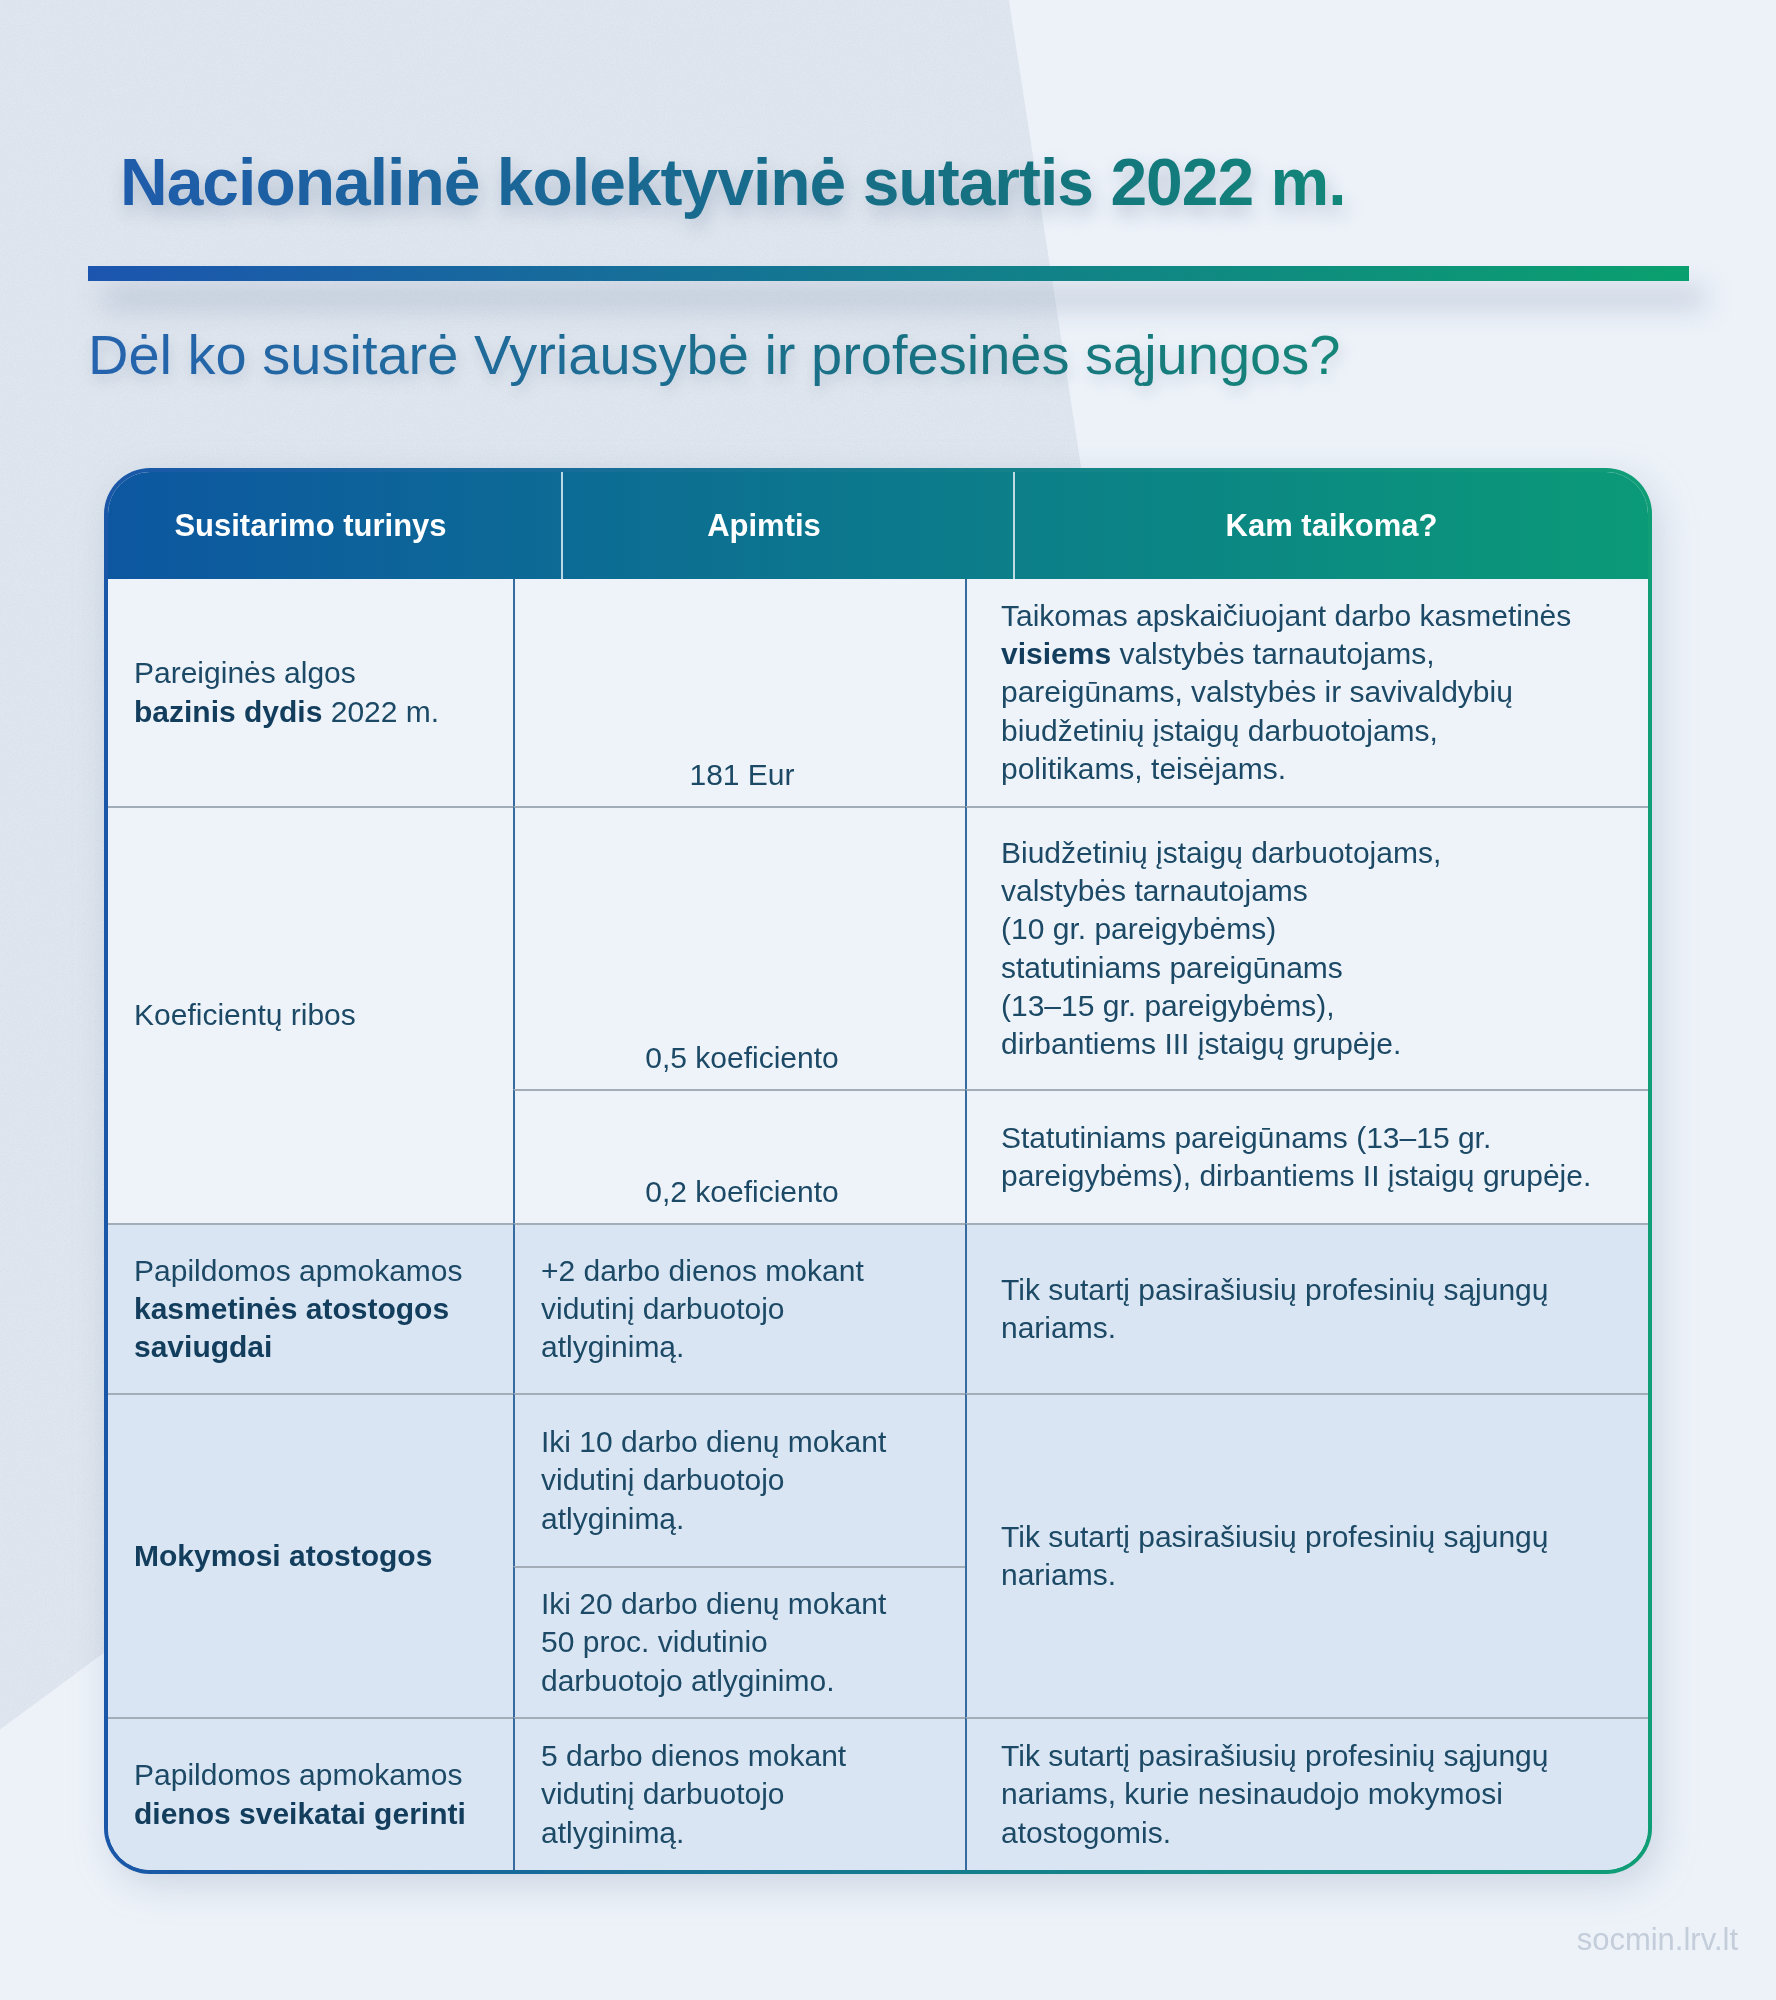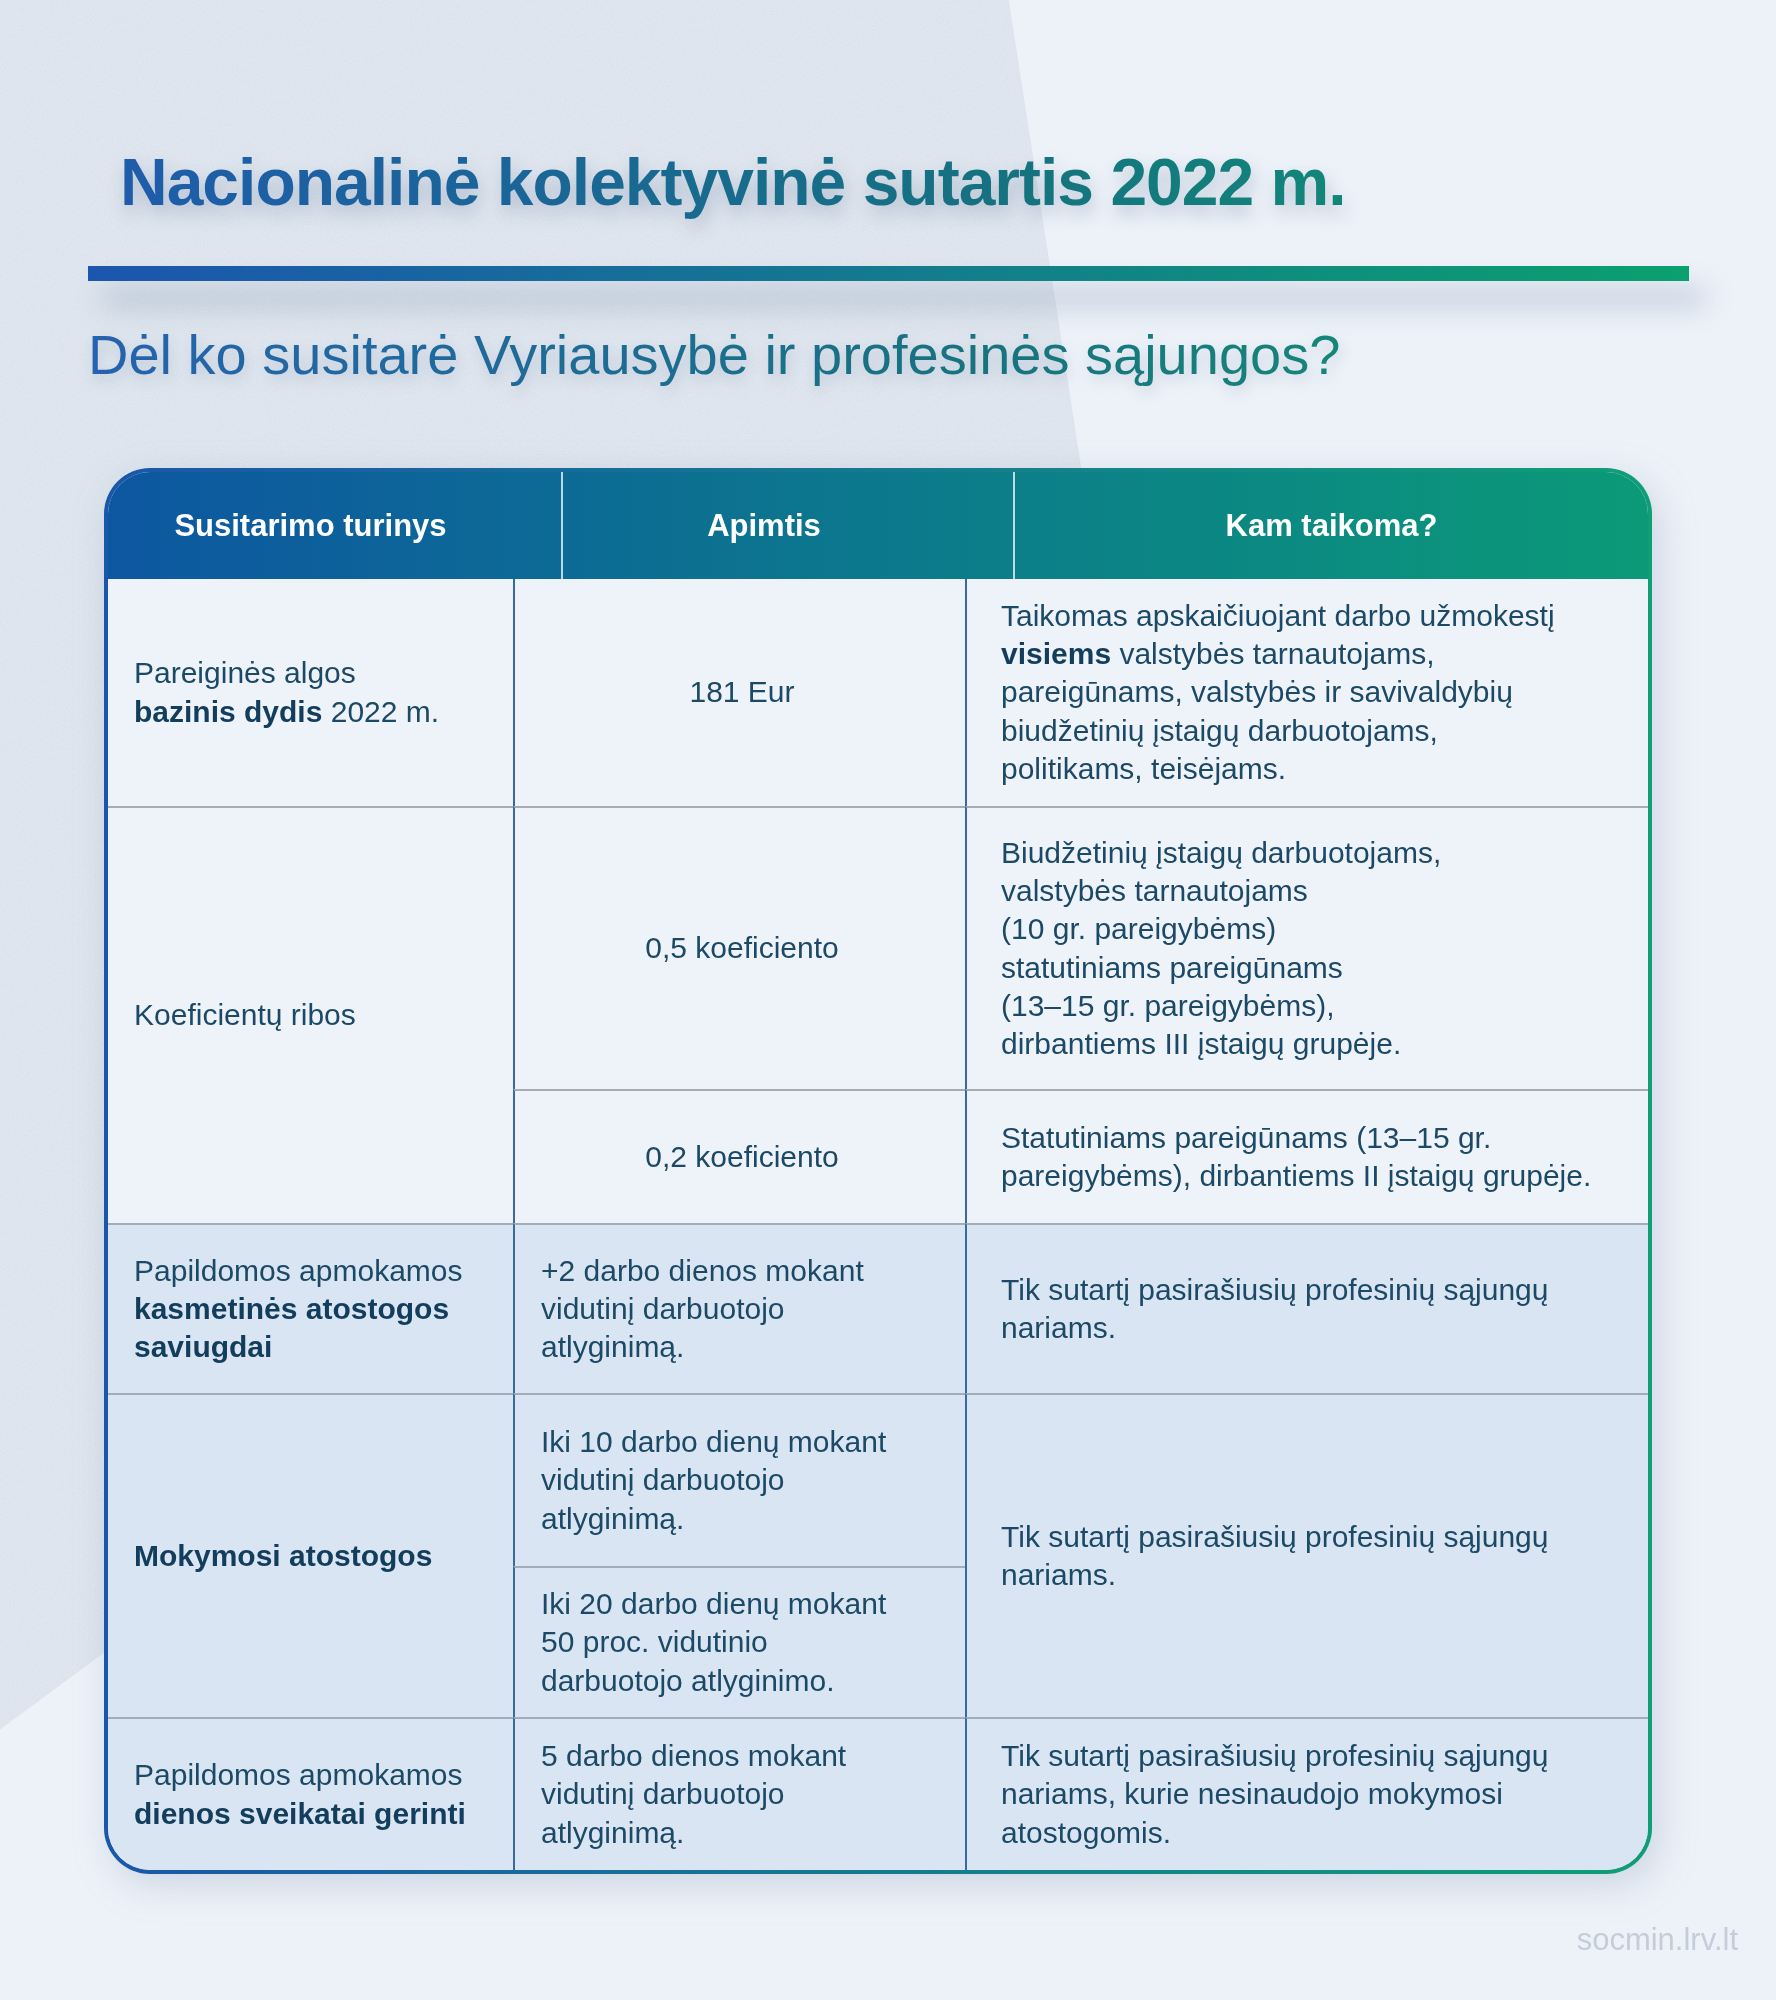--- a/index.html
+++ b/index.html
@@ -60,21 +60,21 @@
   .hdiv{border-left:2px solid rgba(232,243,250,.8);margin-left:48px;}
 
   .cell{
     display:flex;align-items:center;box-sizing:border-box;
     color:#1c4965;font-size:30px;line-height:1.27;
     padding:12px 22px 12px 26px;
     white-space:pre-line;
   }
   .cell .txt{width:100%;}
   .b{font-weight:700;color:#123d5c;}
-  .center{justify-content:center;}
+  .center{justify-content:center;align-items:flex-end;}
   .center .txt{text-align:center;}
   .c3{padding-left:34px;padding-right:28px;}
   .dark{background:#d9e5f2;}
   .vdiv{border-left:2px solid #376b9f;}
   .topline{border-top:2px solid #a3adb8;}
 
   .footer{
     position:absolute;right:38px;top:1922px;
     font-size:31px;color:#c4cdda;
   }
@@ -111,21 +111,21 @@
     </div>
 
     <div class="cell" style="grid-area:2/1">
       <div class="txt"><span>Pareiginės algos
 </span><span class="b">bazinis dydis</span><span> 2022 m.</span></div>
     </div>
     <div class="cell vdiv center" style="grid-area:2/2">
       <div class="txt">181 Eur</div>
     </div>
     <div class="cell vdiv c3" style="grid-area:2/3">
-      <div class="txt"><span>Taikomas apskaičiuojant darbo užmokestį
+      <div class="txt"><span>Taikomas apskaičiuojant darbo kasmetinės
 </span><span class="b">visiems</span><span> valstybės tarnautojams,
 pareigūnams, valstybės ir savivaldybių
 biudžetinių įstaigų darbuotojams,
 politikams, teisėjams.</span></div>
     </div>
 
     <div class="cell topline" style="grid-area:3/1/5/2">
       <div class="txt">Koeficientų ribos</div>
     </div>
     <div class="cell vdiv center topline" style="grid-area:3/2">

